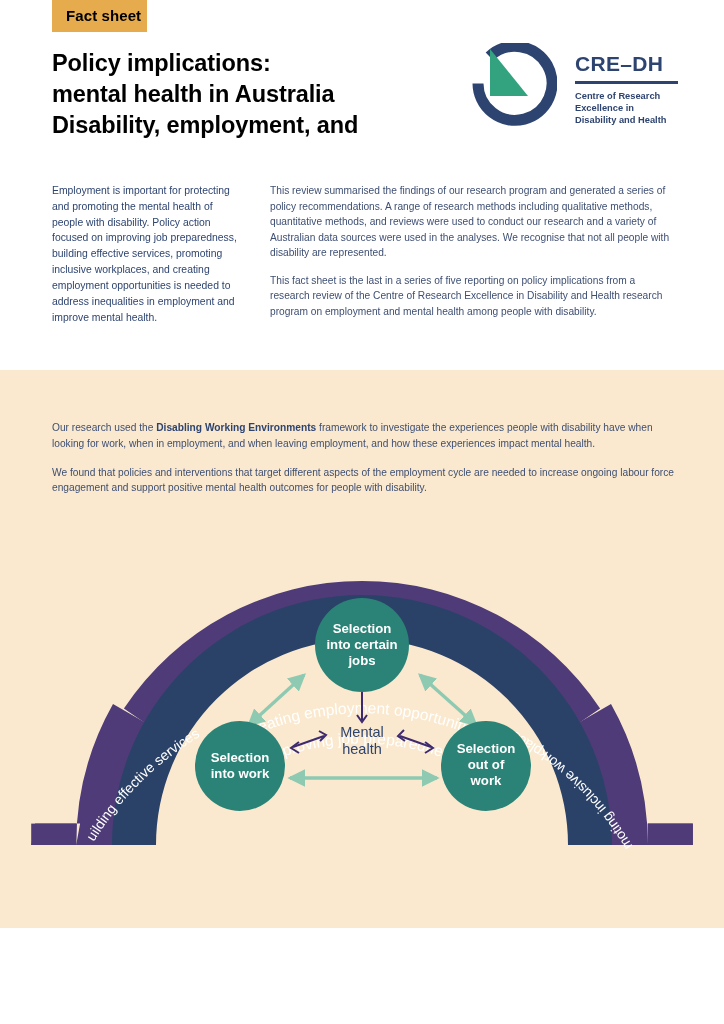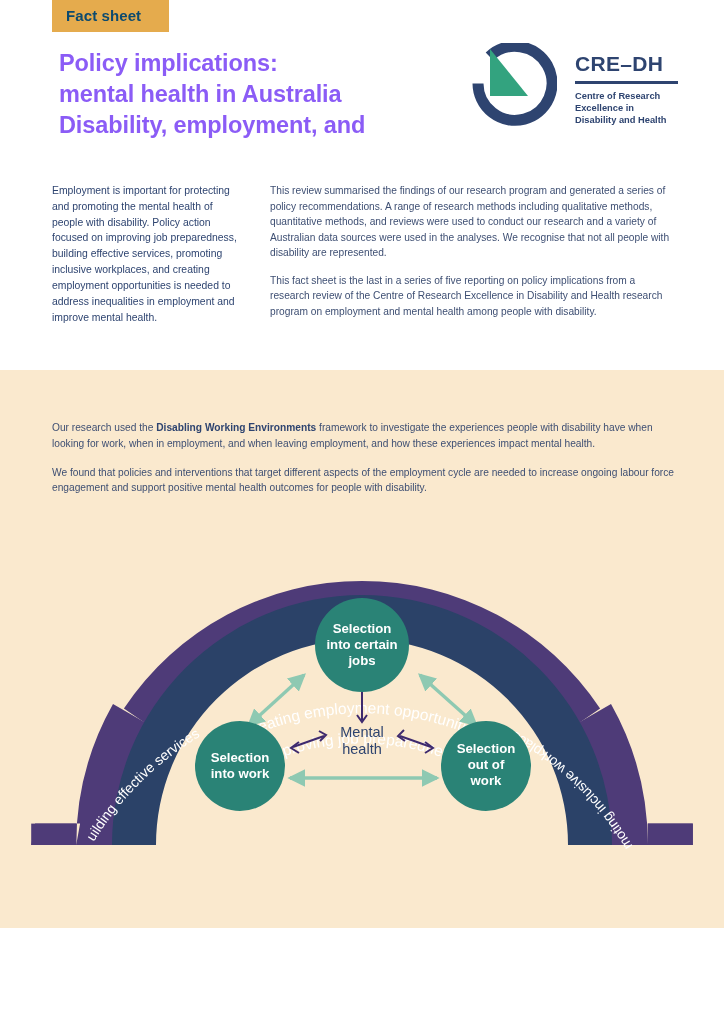--- a/index.html
+++ b/index.html
@@ -29,39 +29,38 @@
     width: 724px;
     height: 370px;
     background: #ffffff;
   }
 
   .badge {
     position: absolute;
     left: 52px;
     top: 0;
     background: #e5ab4d;
-    color: #0c4a6e;
+    color: #000000;
     font-size: 15px;
     font-weight: bold;
     letter-spacing: 0.1px;
-    padding: 8px 28px 9px 14px;
+    padding: 8px 6px 9px 14px;
     line-height: 1;
   }
 
   .title {
     position: absolute;
     left: 52px;
     top: 48px;
     width: 400px;
-    color: #8b5cf6;
+    color: #000000;
     font-size: 23.5px;
     font-weight: bold;
     line-height: 1.32;
     letter-spacing: -0.1px;
-    margin-left: 7px;
   }
 
   
   .logo {
     position: absolute;
     left: 465px;
     top: 43px;
     width: 215px;
     height: 95px;
   }

